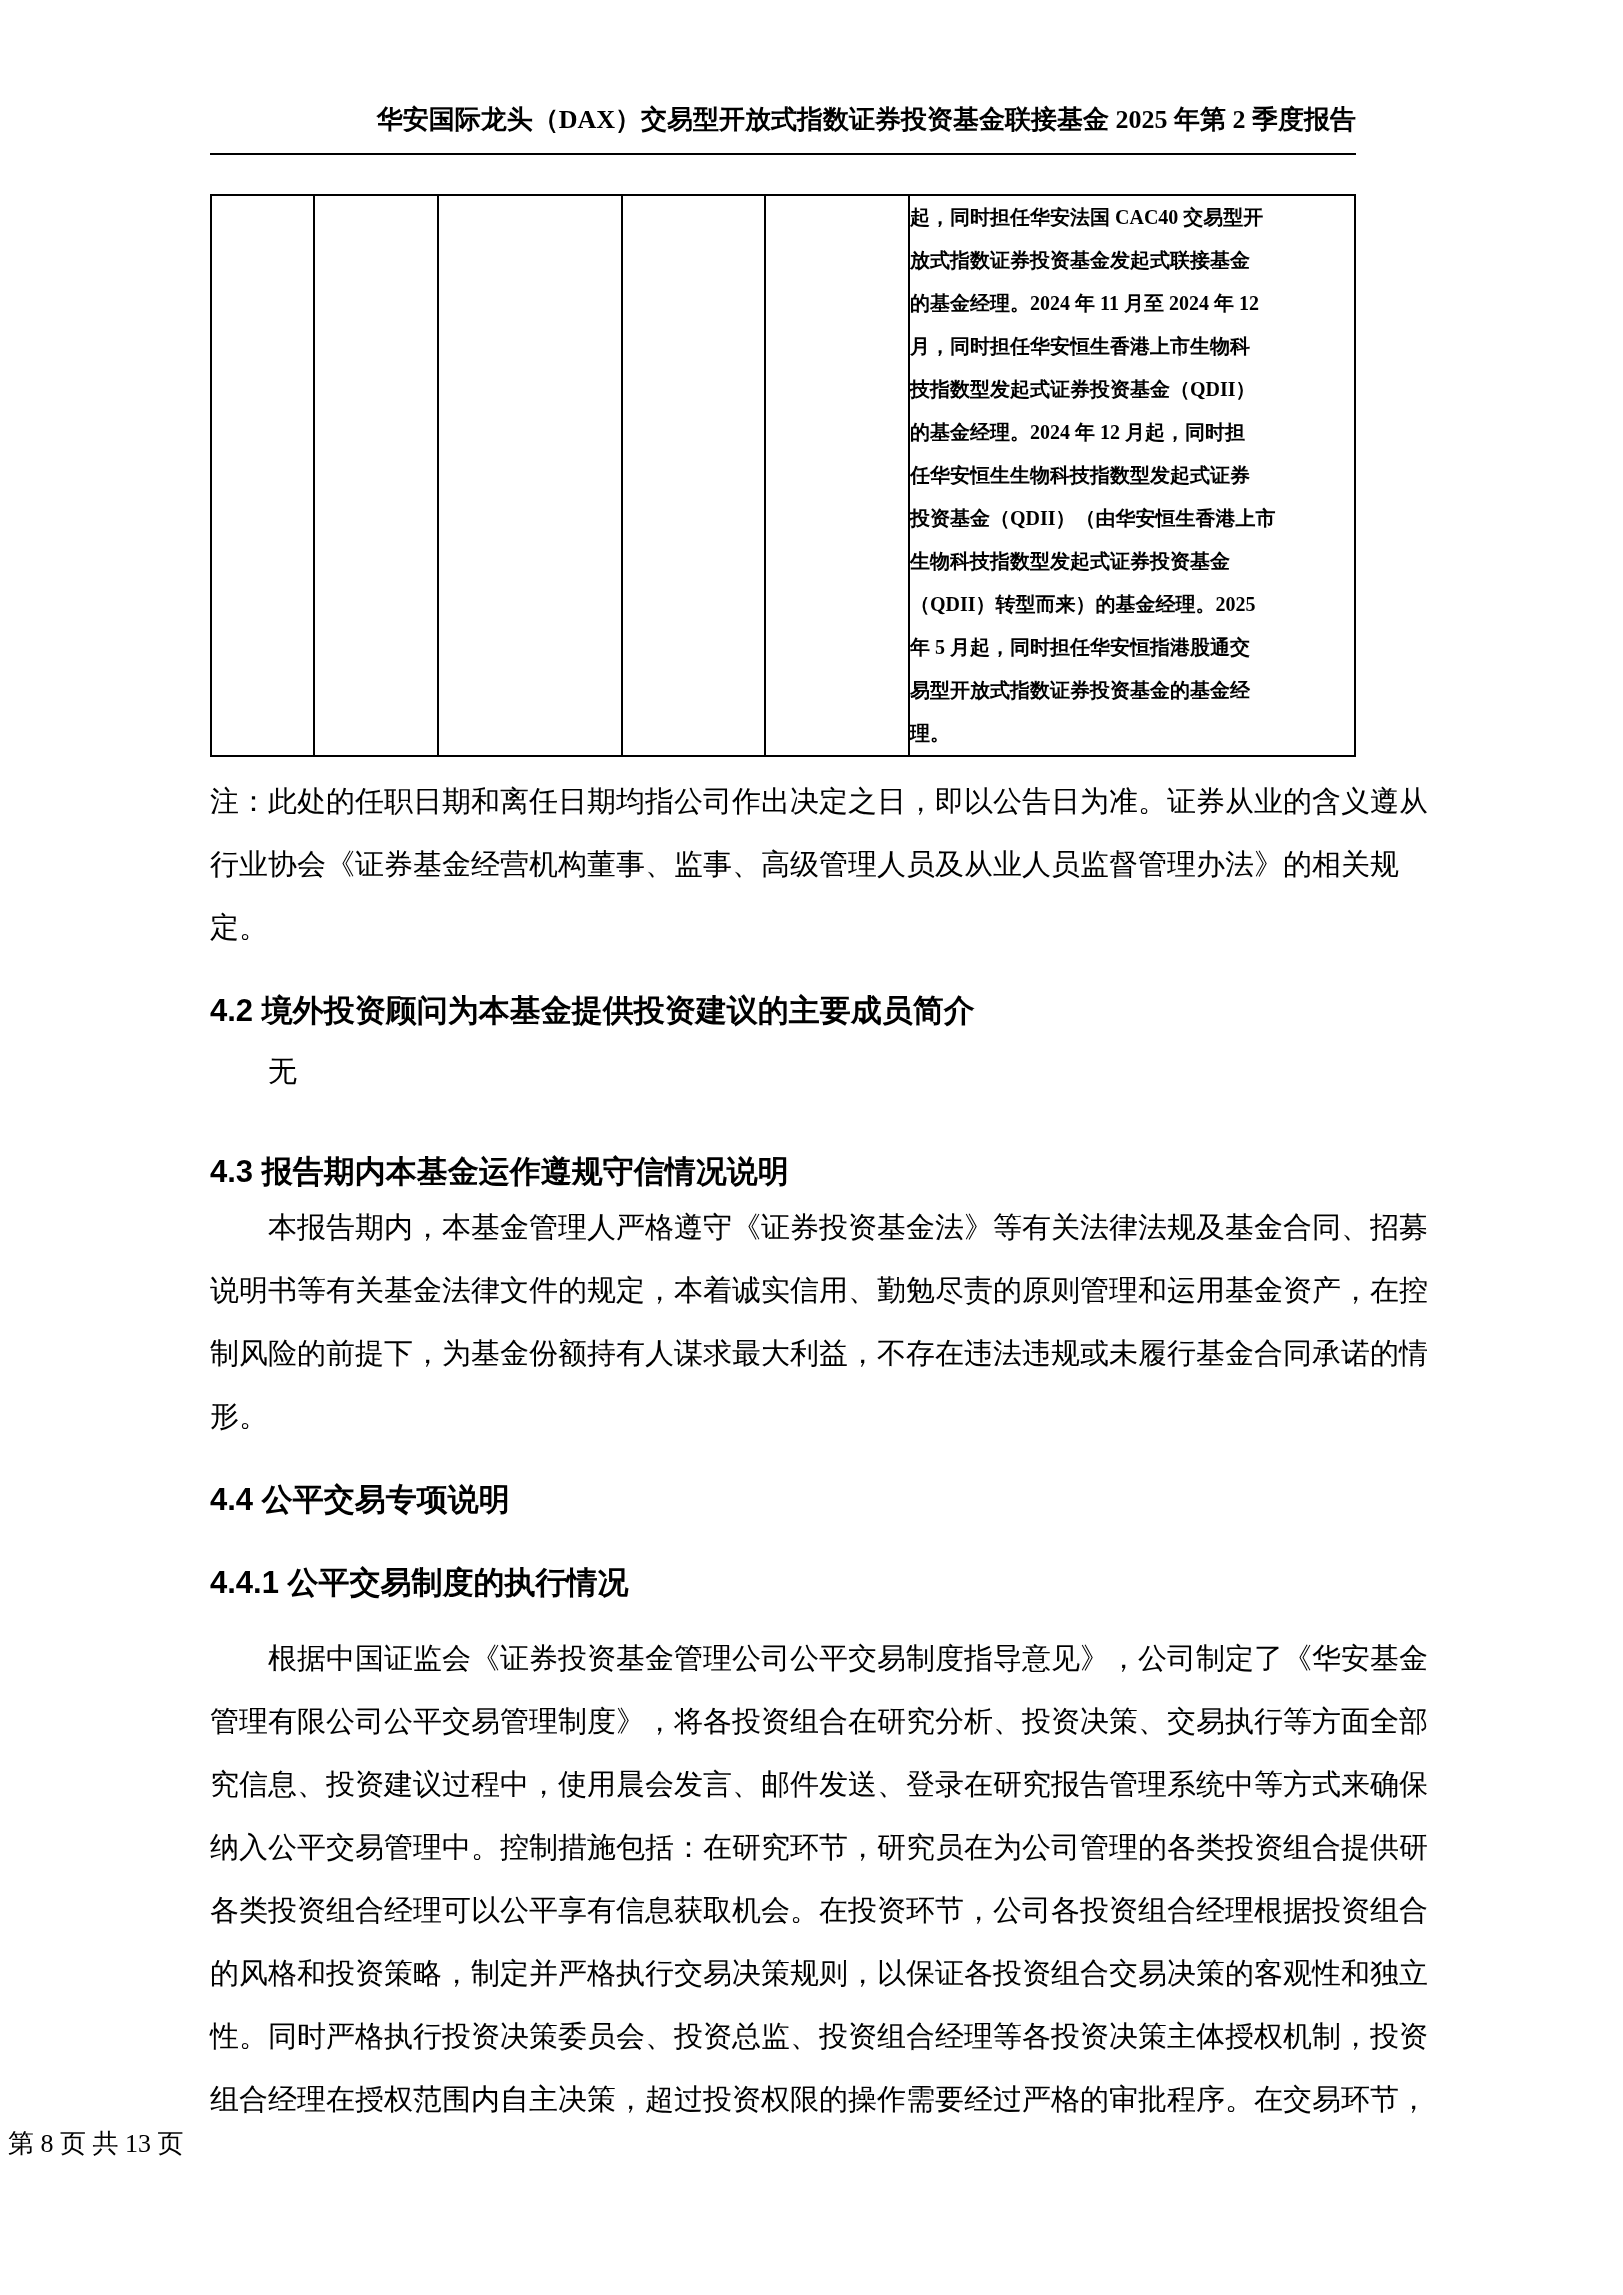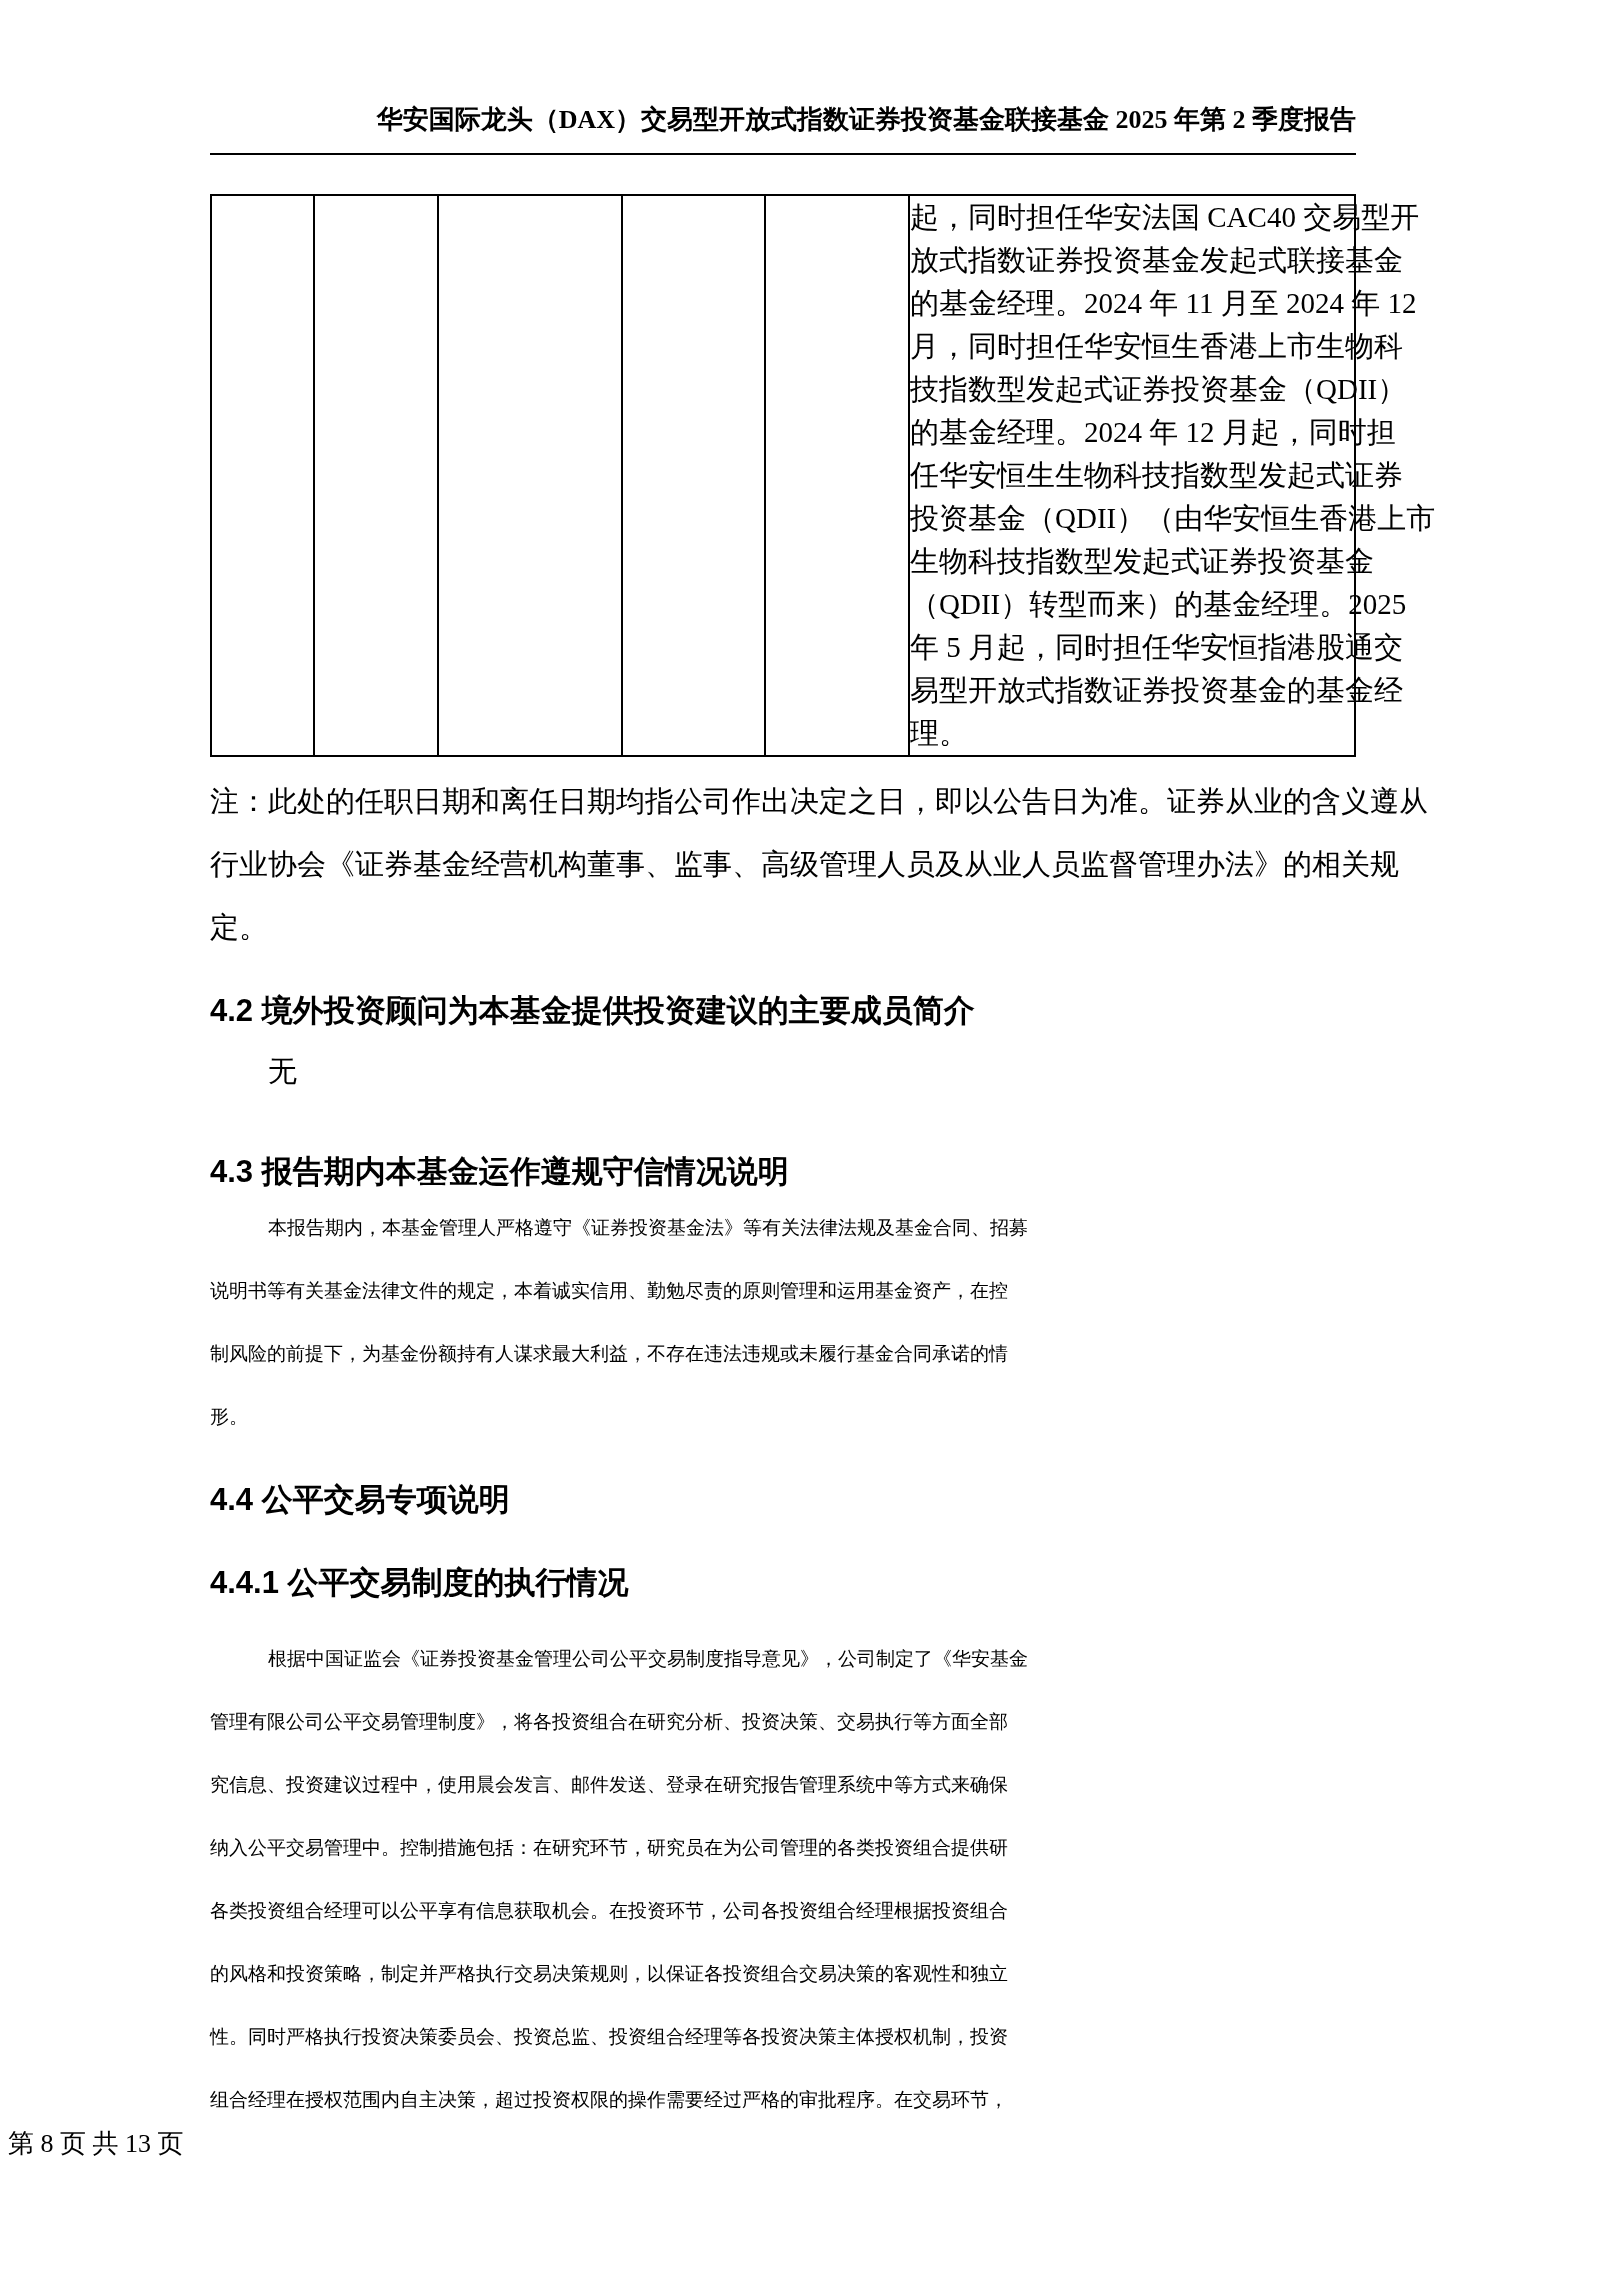--- a/index.html
+++ b/index.html
@@ -29,23 +29,24 @@
     table-layout:fixed;
     width:100%;
     margin-top:39px;
   }
   table.manager-table td{
     border:2px solid #000;
     vertical-align:top;
     padding:0;
   }
   td.bio-cell{
-    font-size:29px;
+    font-size:20px;
     line-height:43px;
     padding:7.9px 6.5px 3.9px 9.2px;
+    font-weight:bold;
   }
   .bio-cell .line{white-space:nowrap;}
   .note{
     margin-top:13px;
     font-size:29px;line-height:63px;
   }
   .para .line, .note .line{white-space:nowrap;}
   .heading{
     font-family:"Liberation Sans","DejaVu Sans",sans-serif;
     font-weight:bold;
@@ -56,21 +57,21 @@
   .none-text{
     margin-top:9.2px;
     font-size:29px;line-height:63px;
     text-indent:58px;
   }
   .h43{margin-top:48px;}
   .para1{margin-top:3.9px;}
   .h44{margin-top:31px;}
   .h441{margin-top:42px;}
   .para2{margin-top:23.6px;}
-  .para{font-size:19px;line-height:63px;}
+  .para{font-size:29px;line-height:63px;}
   .indent-first .line:first-child{text-indent:58px;}
   .page-footer{
     position:absolute;
     left:8px;right:0;top:2128px;
     text-align:left;
     font-size:26px;line-height:31px;
   }
 </style>
 </head>
 <body>

